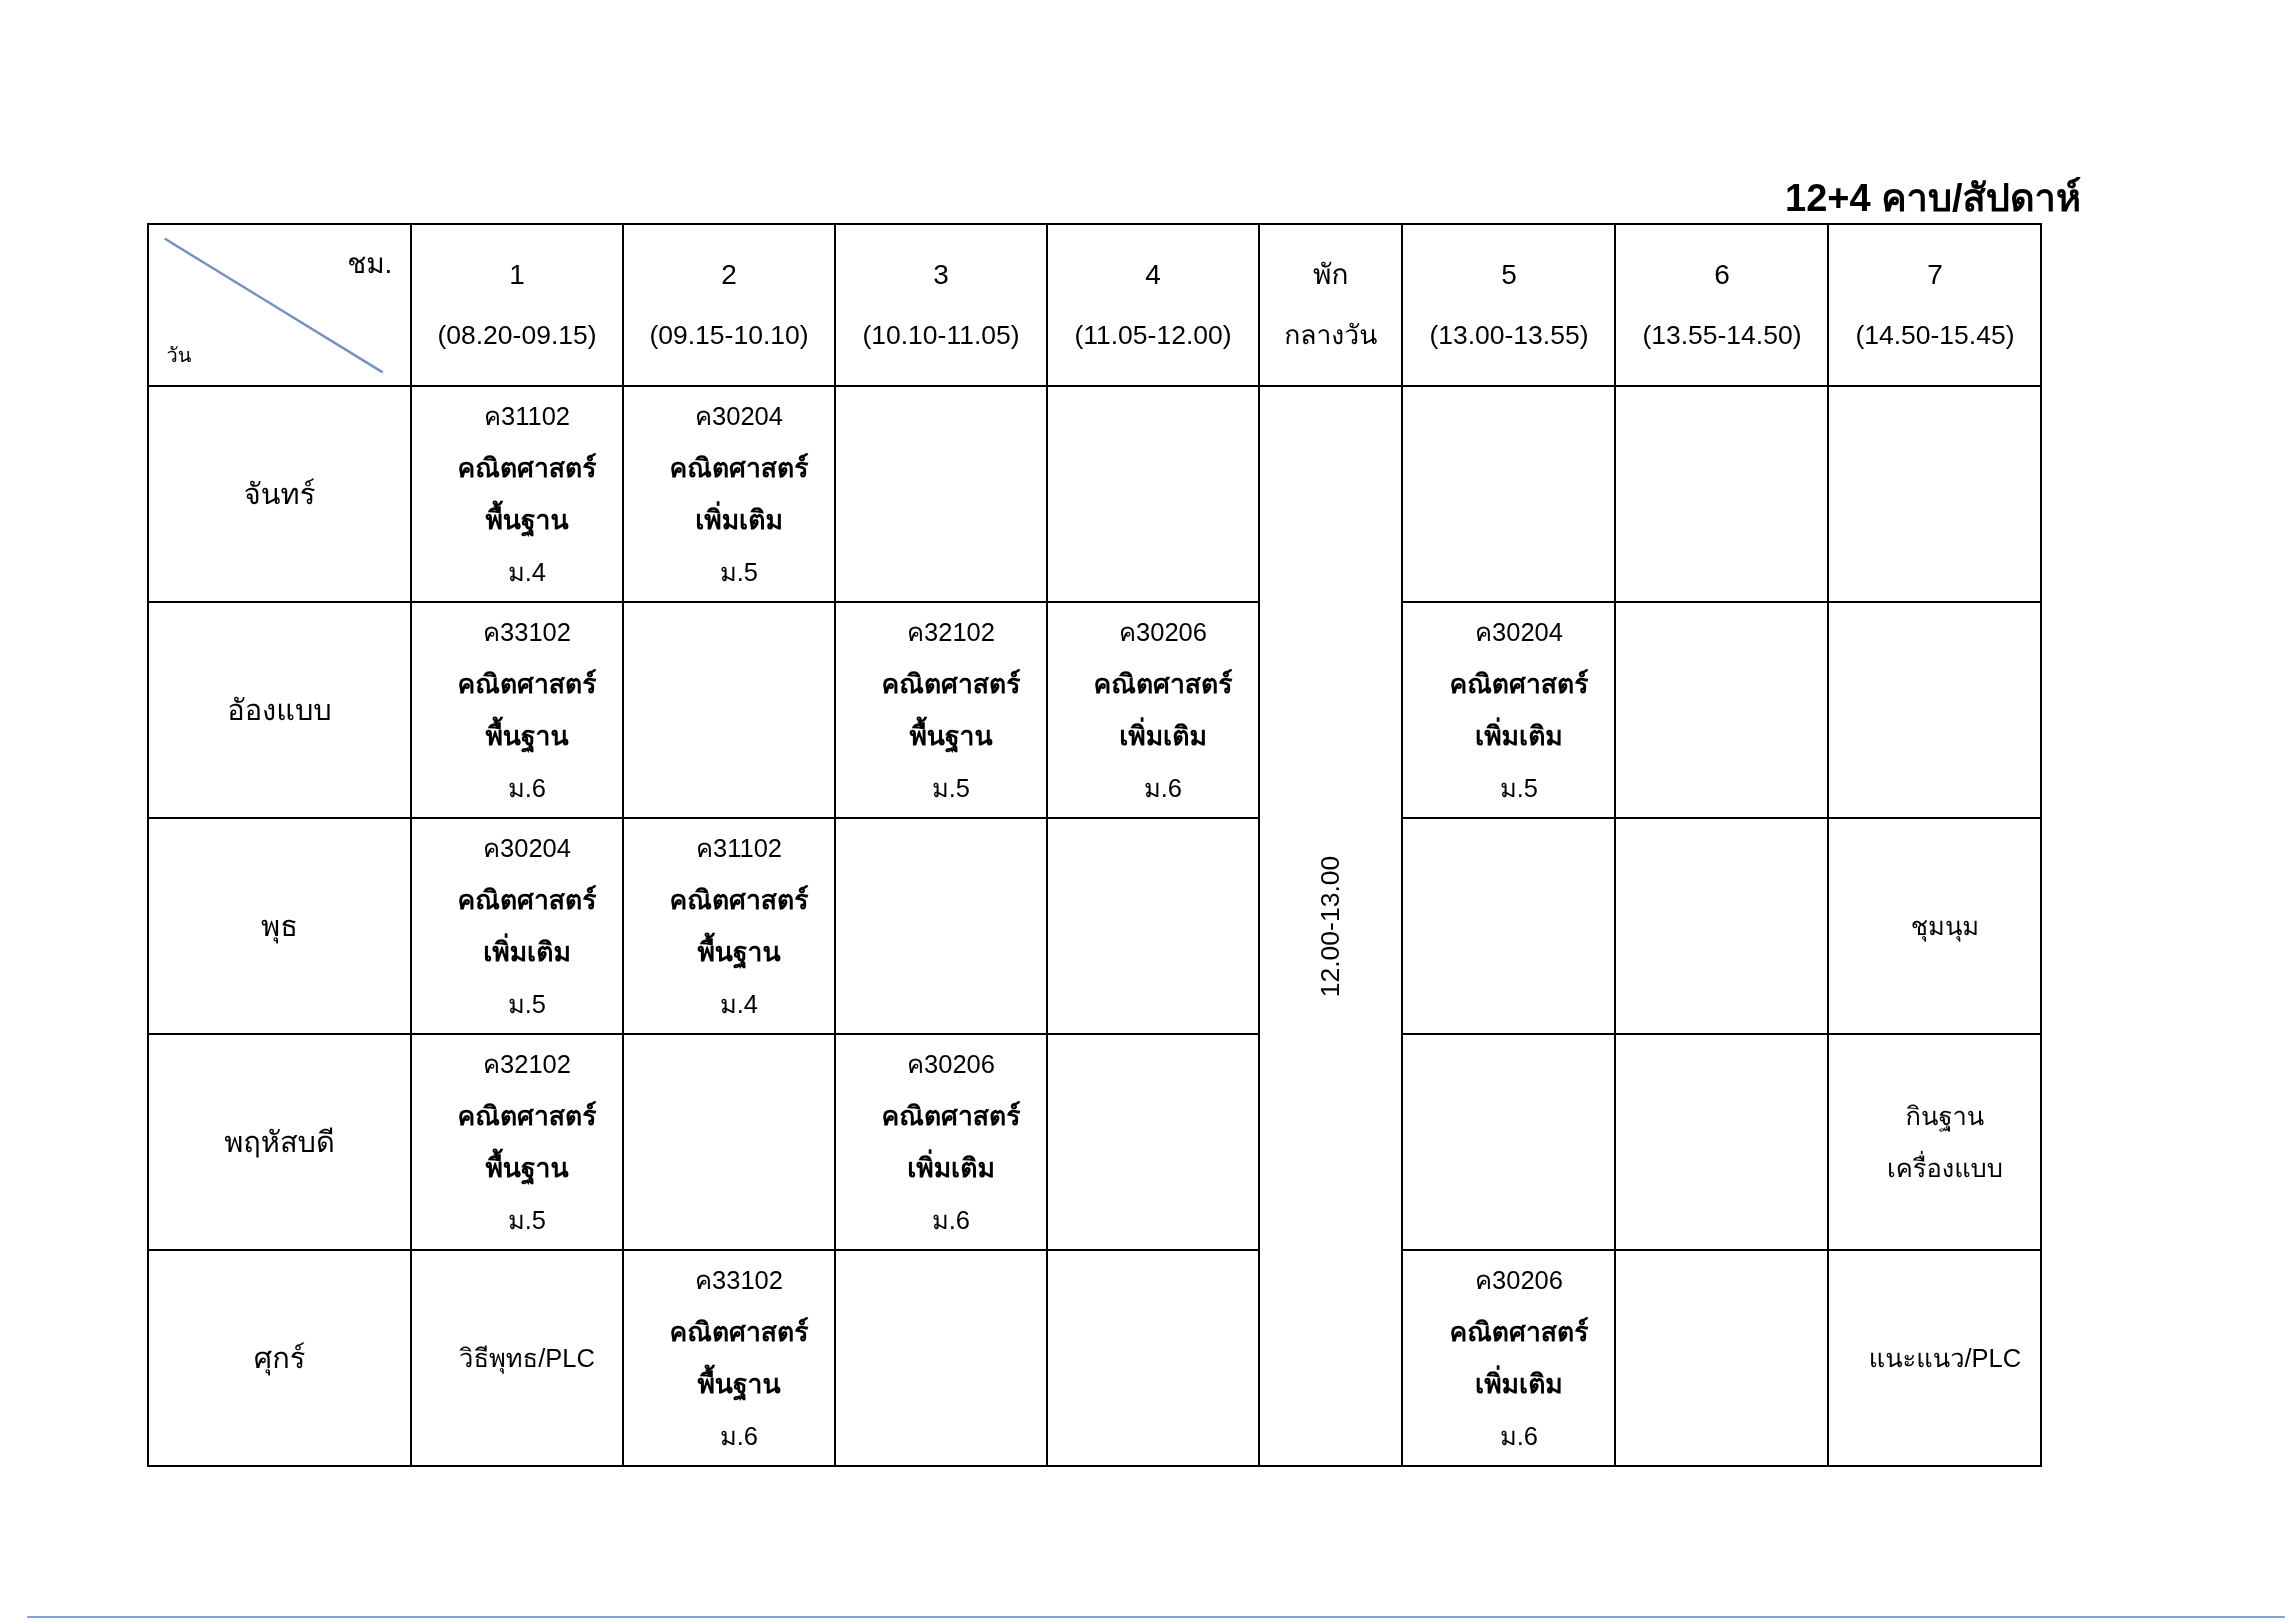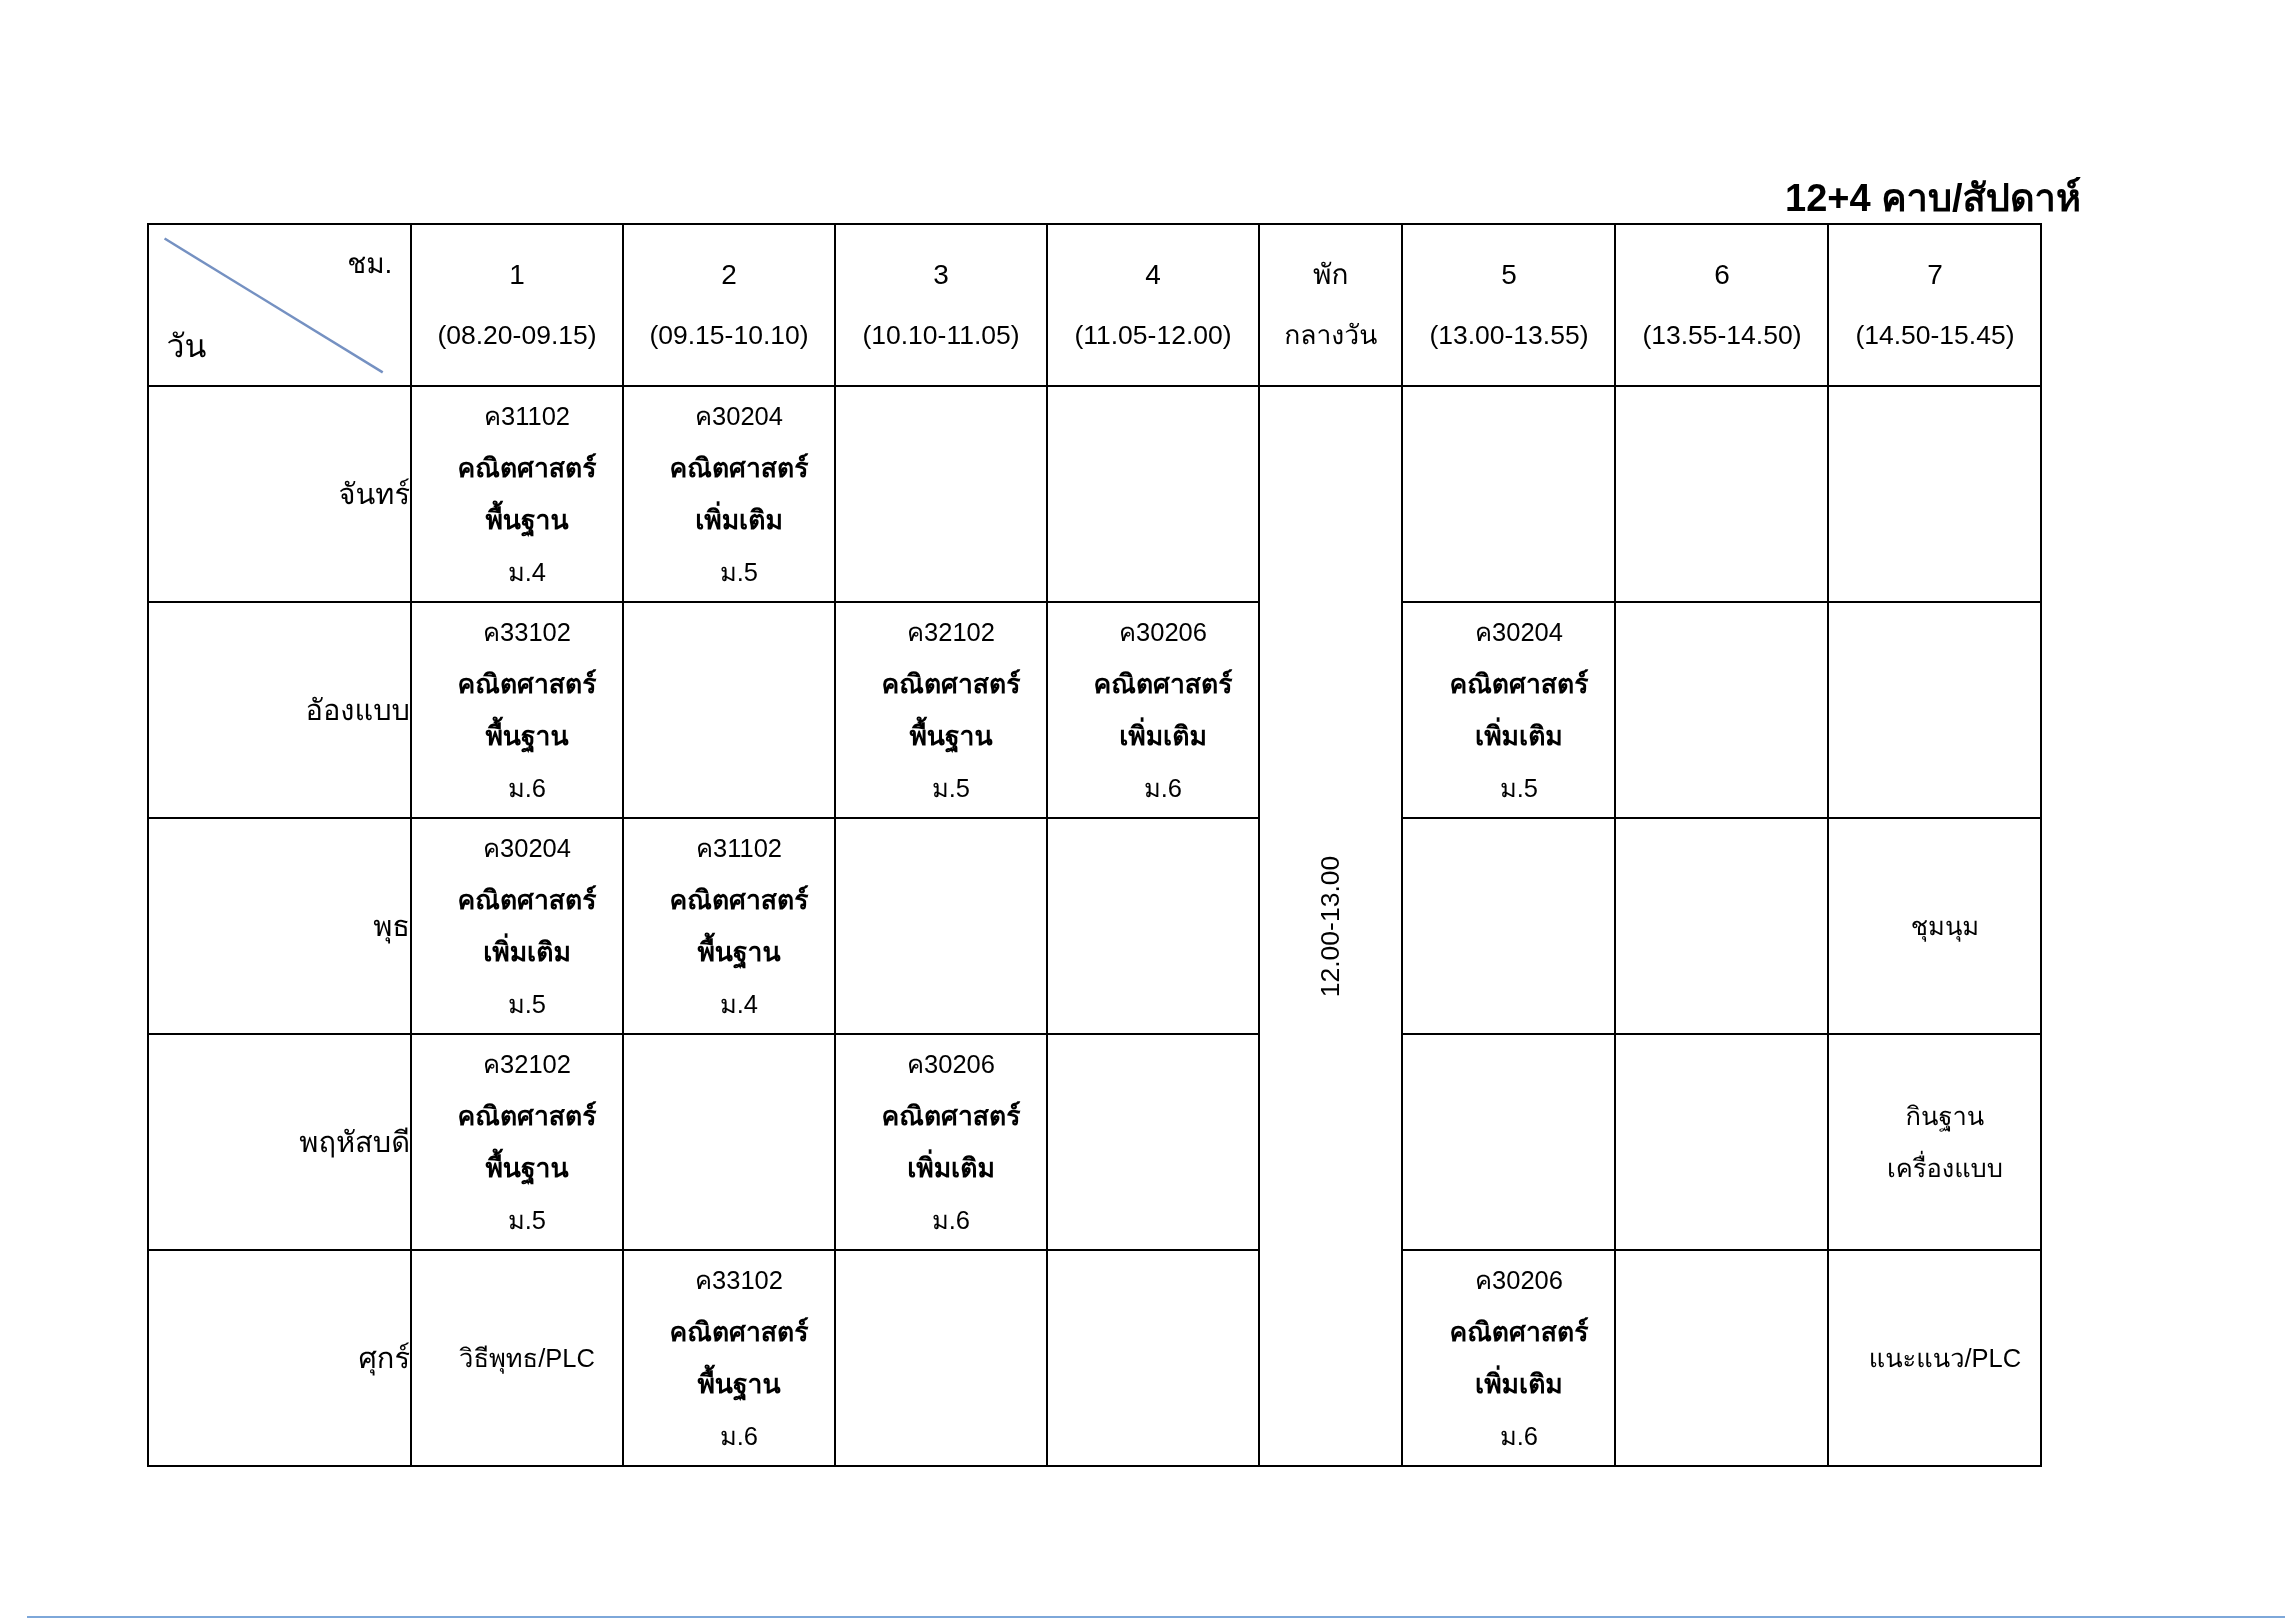--- a/index.html
+++ b/index.html
@@ -28,34 +28,34 @@
     font-size:38px;font-weight:bold;white-space:nowrap;
   }
   
   table.timetable{
     position:absolute;left:147px;top:223px;
     border-collapse:collapse;table-layout:fixed;
   }
   .timetable th,.timetable td{
     border:2.5px solid #000;
     padding:0;margin:0;
-    text-align:right;vertical-align:middle;
+    text-align:center;vertical-align:middle;
     font-weight:normal;
     overflow:hidden;
   }
   .timetable thead tr{height:162px;}
   .timetable tbody tr{height:216px;}
   .hdr-wrap{display:flex;flex-direction:column;justify-content:center;align-items:center;gap:33px;}
   .hdr-no{font-size:28px;line-height:1;}
   .hdr-time{font-size:26.5px;line-height:1;white-space:nowrap;}
   
   .corner-cell{position:relative;}
   .corner-cell svg{position:absolute;left:0;top:0;width:100%;height:100%;display:block;}
   .corner-top{position:absolute;top:15.7px;right:17.6px;font-size:28px;}
-  .corner-bottom{position:absolute;bottom:13.7px;left:17.6px;font-size:32px;}
+  .corner-bottom{position:absolute;bottom:13.7px;left:17.6px;font-size:20px;}
   
   .day-cell{font-size:29px;font-weight:bold;}
   .cell-lines{display:flex;flex-direction:column;justify-content:center;align-items:center;padding-left:20px;}
   .line{line-height:52px;font-size:25.5px;white-space:nowrap;}
   .line.b{font-weight:bold;font-size:26.5px;}
   .lunch-cell{vertical-align:middle;}
   .lunch-cell .rot{
     display:inline-block;transform:rotate(-90deg);
     white-space:nowrap;font-size:26.5px;
   }

